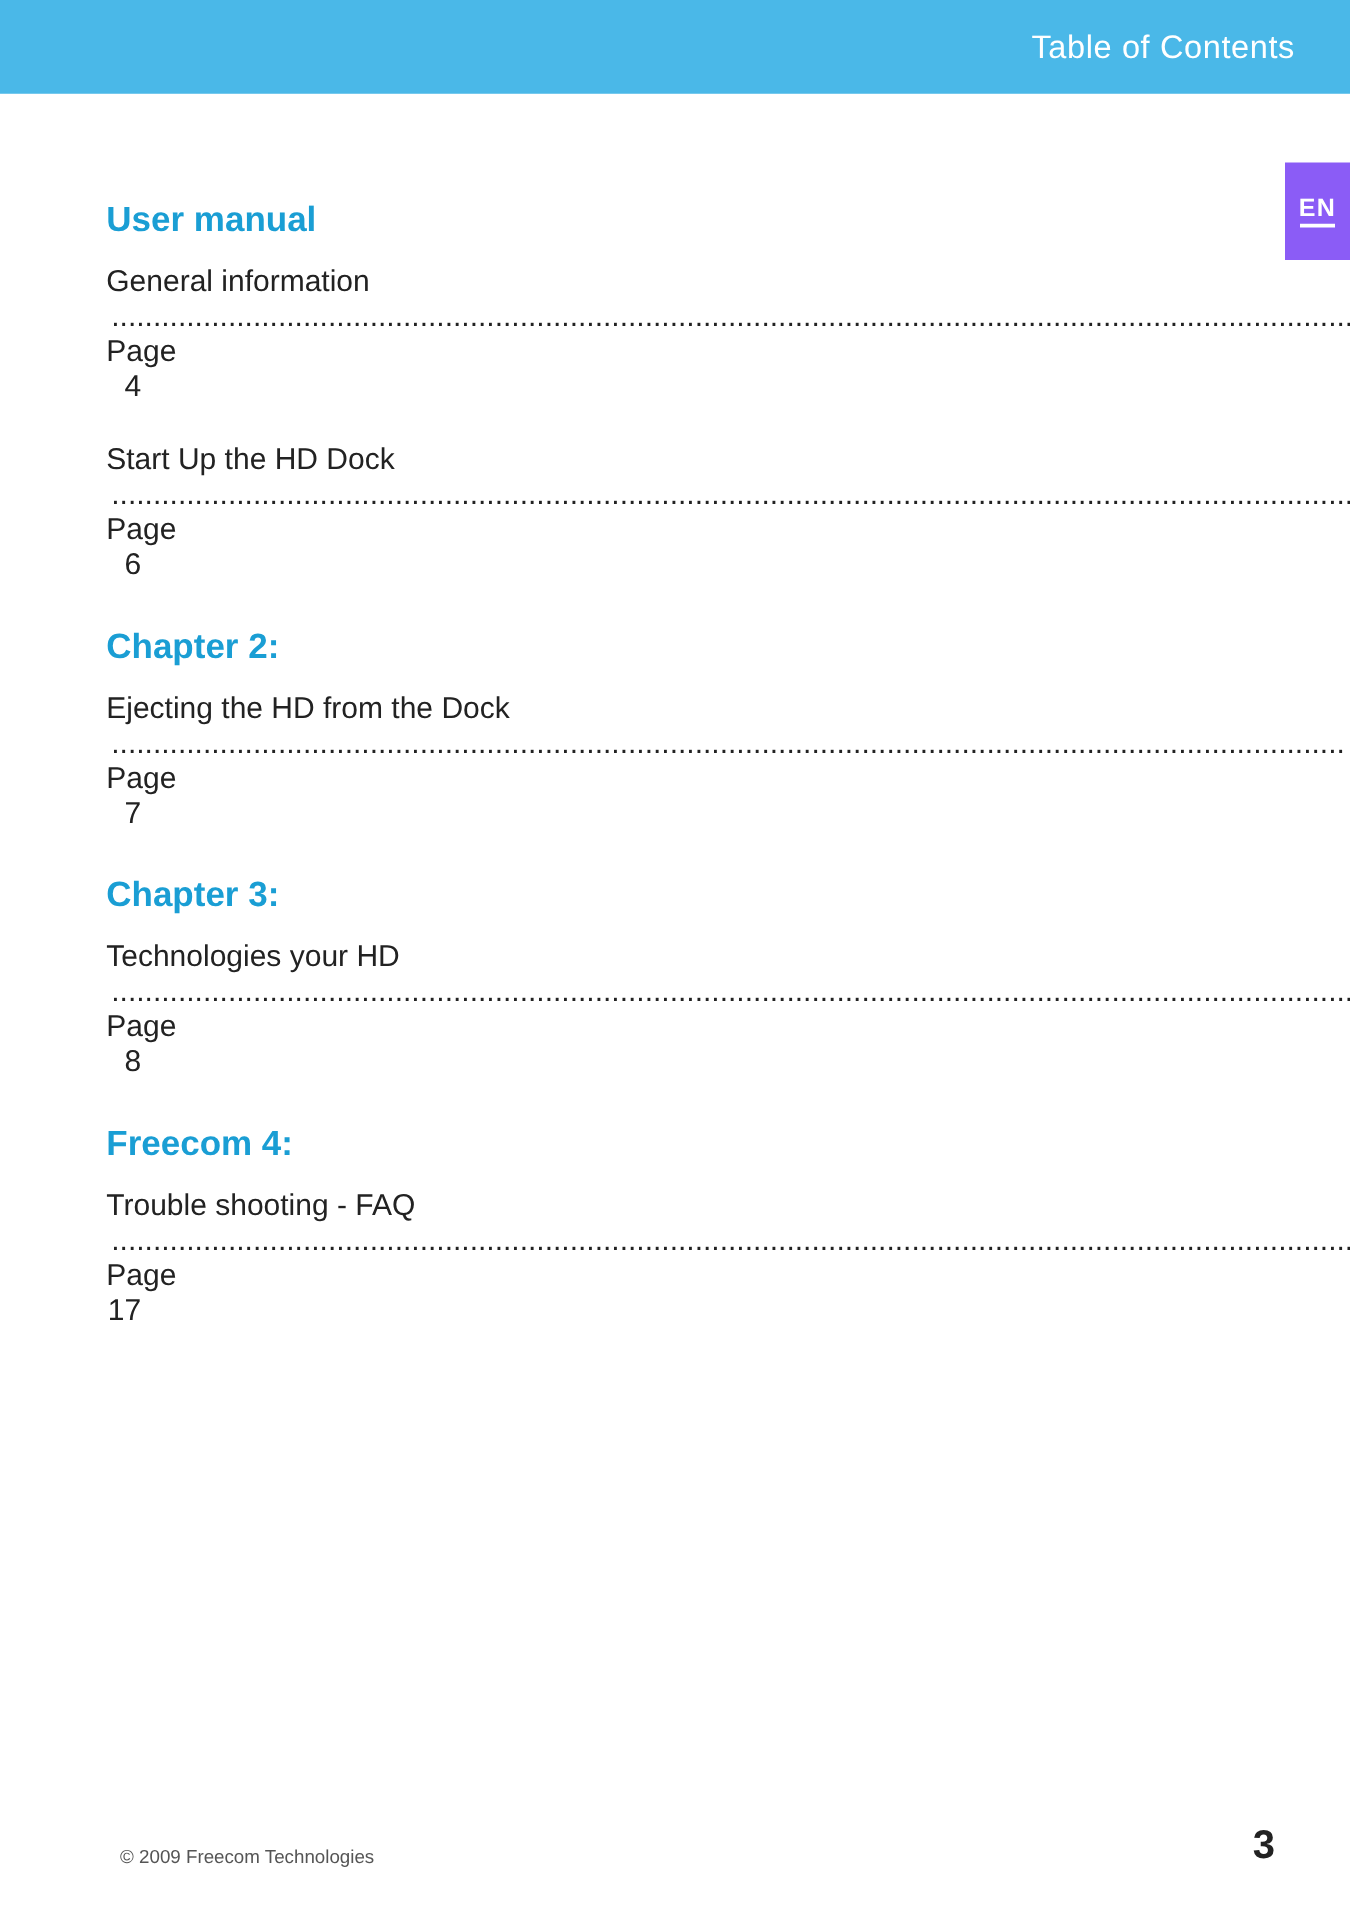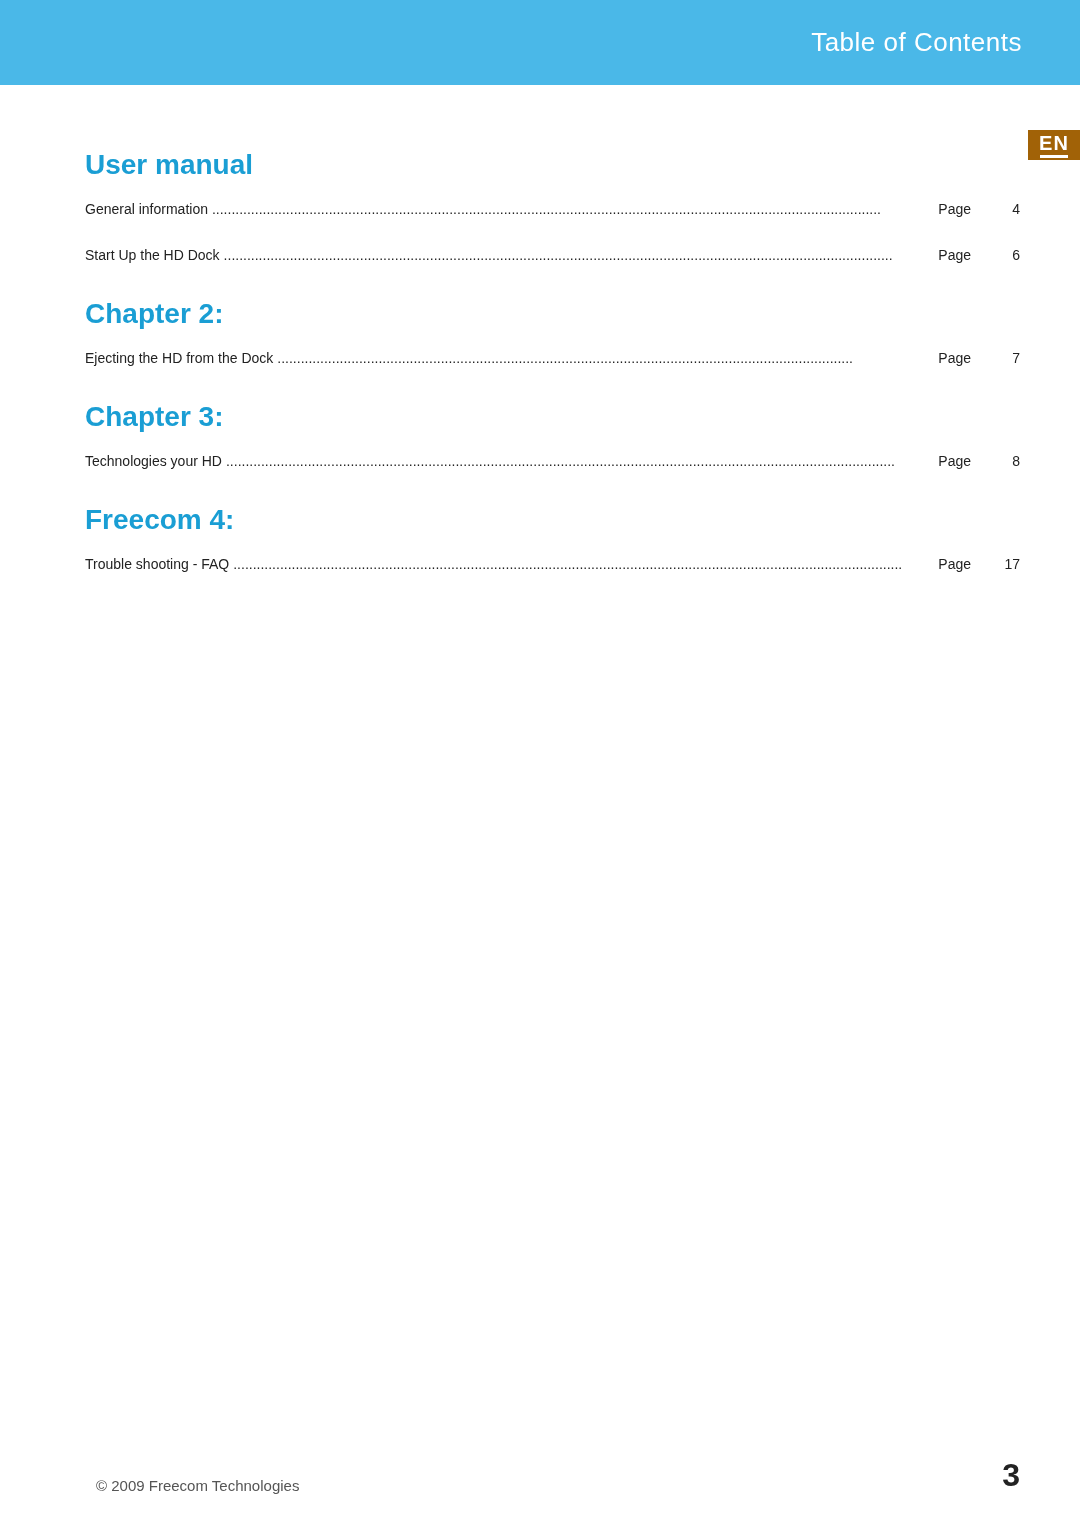--- a/index.html
+++ b/index.html
@@ -13,43 +13,43 @@
       height: 1532px;
       background: #ffffff;
       font-family: Arial, Helvetica, sans-serif;
       position: relative;
       overflow: hidden;
     }
 
     
     .header-bar {
       width: 100%;
-      height: 85px;
+      height: 75px;
       background: #4ab8e8;
       display: flex;
       align-items: center;
       justify-content: flex-end;
-      padding-right: 58px;
+      padding-right: 44px;
     }
 
     .header-title {
       color: #ffffff;
       font-size: 26px;
       font-weight: normal;
       letter-spacing: 0.5px;
     }
 
     
     .en-tab {
       position: absolute;
       top: 130px;
       right: 0;
       width: 52px;
-      background: #a16207;
-      padding: 2px 0;
+      background: #8b5cf6;
+      padding: 26px 0;
       display: flex;
       flex-direction: column;
       align-items: center;
       gap: 0;
     }
 
     .en-tab-label {
       color: #ffffff;
       font-size: 20px;
       font-weight: bold;
@@ -57,40 +57,41 @@
     }
 
     .en-tab-line {
       width: 28px;
       height: 3px;
       background: #ffffff;
     }
 
     
     .content {
-      padding: 29px 60px 60px 85px;
+      padding: 50px 60px 60px 85px;
       position: relative;
     }
 
     
     .section-heading {
       color: #1a9ed4;
       font-size: 28px;
       font-weight: bold;
       margin-bottom: 20px;
       margin-top: 35px;
     }
 
     
     .toc-entry {
       display: flex;
       align-items: flex-start;
       margin-bottom: 8px;
-      font-size: 14px;
-      color: #222222;
+      font-size: 24px;
+      color: #222222;
+      flex-direction: column;
     }
 
     .toc-entry-text {
       white-space: nowrap;
       color: #222222;
     }
 
     .toc-dots {
       flex: 1;
       overflow: hidden;

